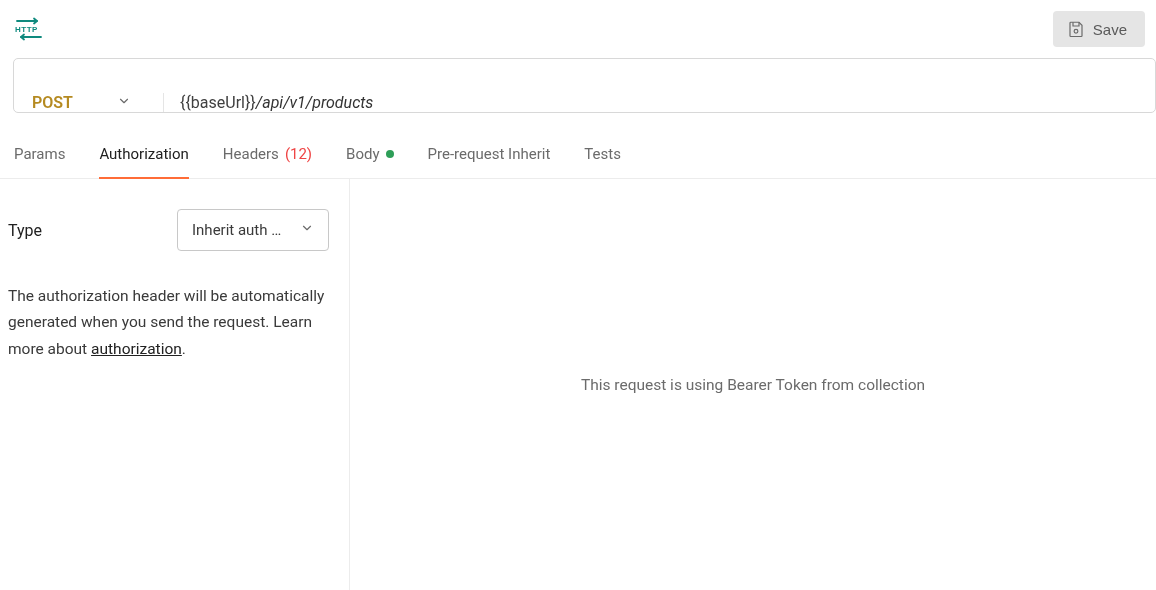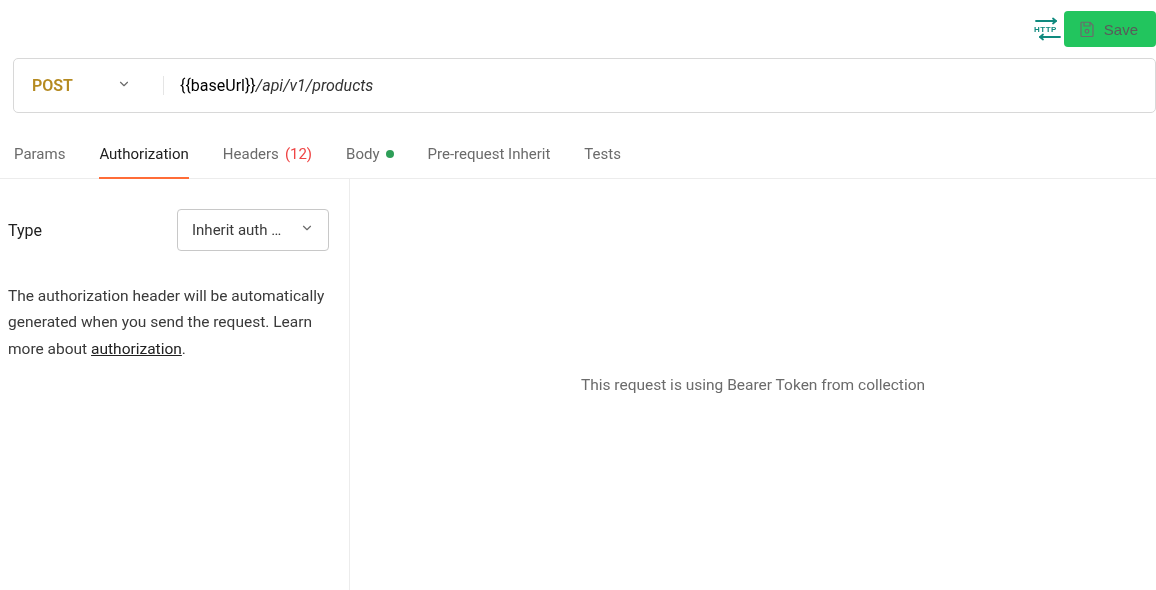--- a/index.html
+++ b/index.html
@@ -10,57 +10,57 @@
       color: #212121;
       width: 1156px;
       height: 590px;
       overflow: hidden;
     }
 
     
     .header-row {
       display: flex;
       align-items: center;
-      justify-content: flex-end;
-      padding: 12px 0 12px 15px;
+      justify-content: space-between;
+      padding: 12px 11px 12px 15px;
       height: 58px;
     }
 
     .http-icon {
       width: 30px;
       height: 22px;
       color: #0f8a7e;
       display: flex;
       align-items: center;
       justify-content: center;
     }
 
     .save-btn {
       display: flex;
       align-items: center;
       gap: 8px;
-      background: #22c55e;
+      background: #e5e5e5;
       border: none;
       border-radius: 4px;
       padding: 8px 18px 8px 14px;
       font-size: 15px;
       color: #5a5a5a;
       cursor: pointer;
       height: 36px;
       margin-right: 0;
     }
     .save-btn svg { color: #6b6b6b; }
 
     
     .url-bar-wrap {
       padding: 0 0 0 13px;
     }
     .url-bar {
       display: flex;
-      align-items: center;
+      align-items: flex-end;
       border: 1px solid #d8d8d8;
       border-radius: 5px;
       height: 55px;
       overflow: hidden;
     }
 
     .method-select {
       display: flex;
       align-items: center;
       gap: 44px;
@@ -76,21 +76,21 @@
 
     .url-input-wrap {
       flex: 1;
       display: flex;
       align-items: center;
       padding: 0 16px;
       font-size: 16px;
     }
 
     .url-var {
-      color: #000000;
+      color: #404040;
     }
     .url-path {
       color: #333;
       font-style: italic;
     }
 
     
     .tabs-row {
       display: flex;
       align-items: center;

